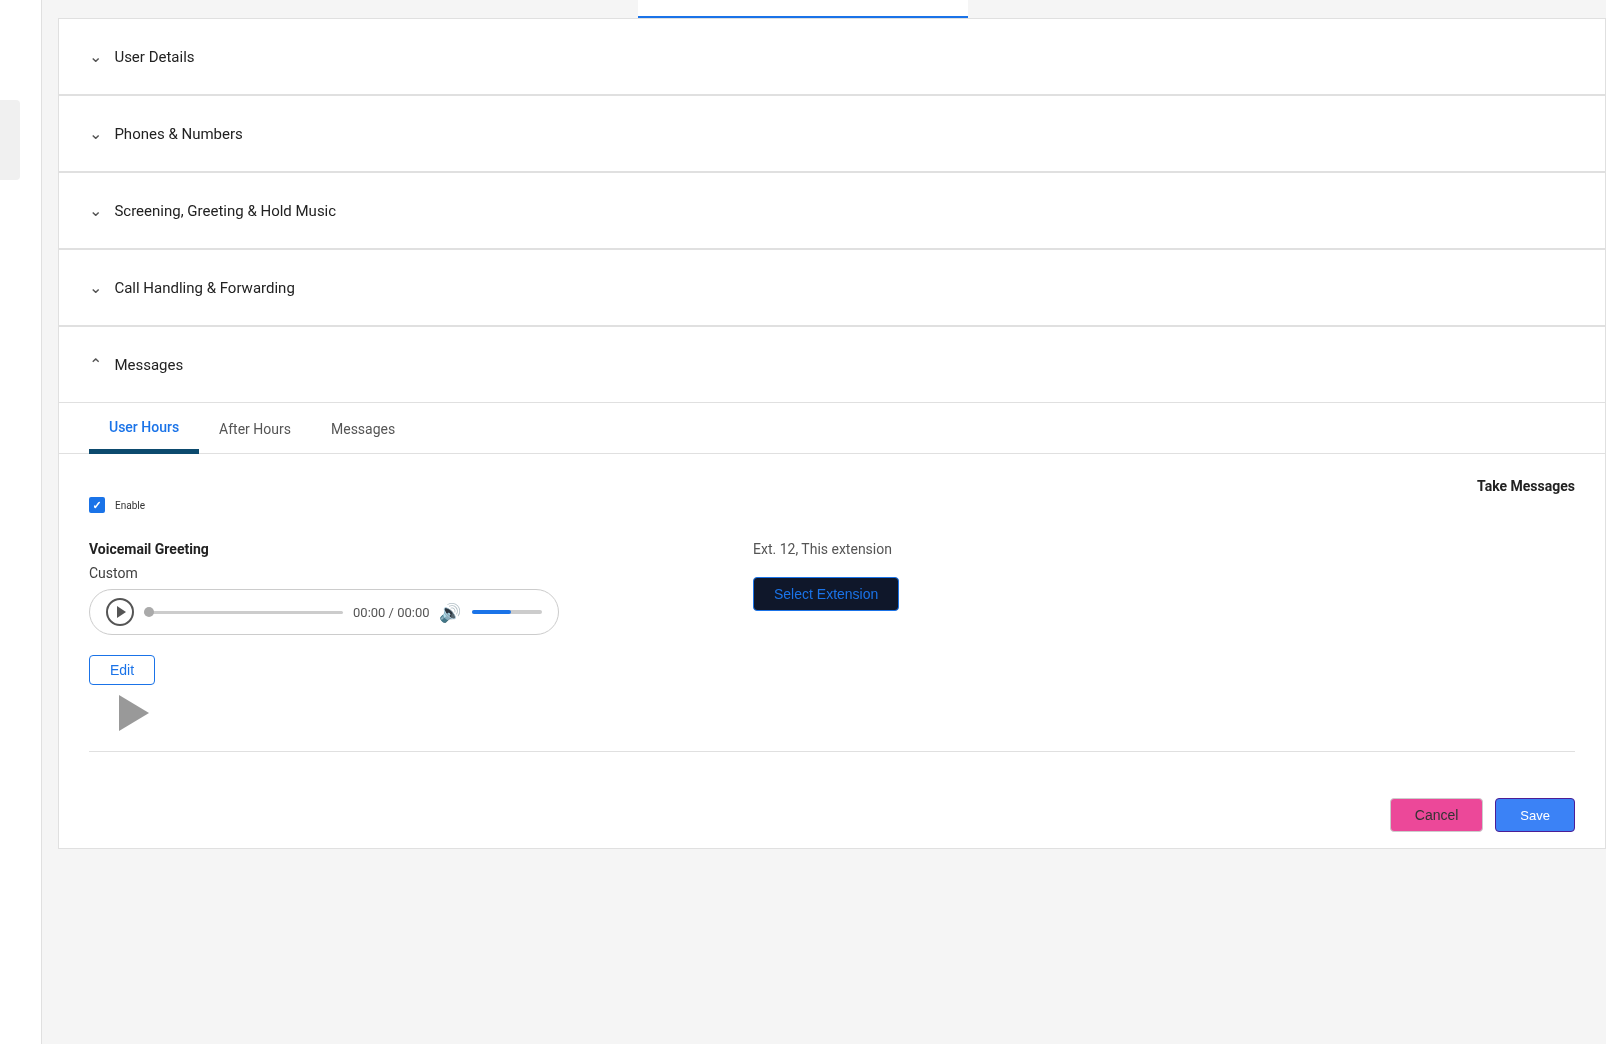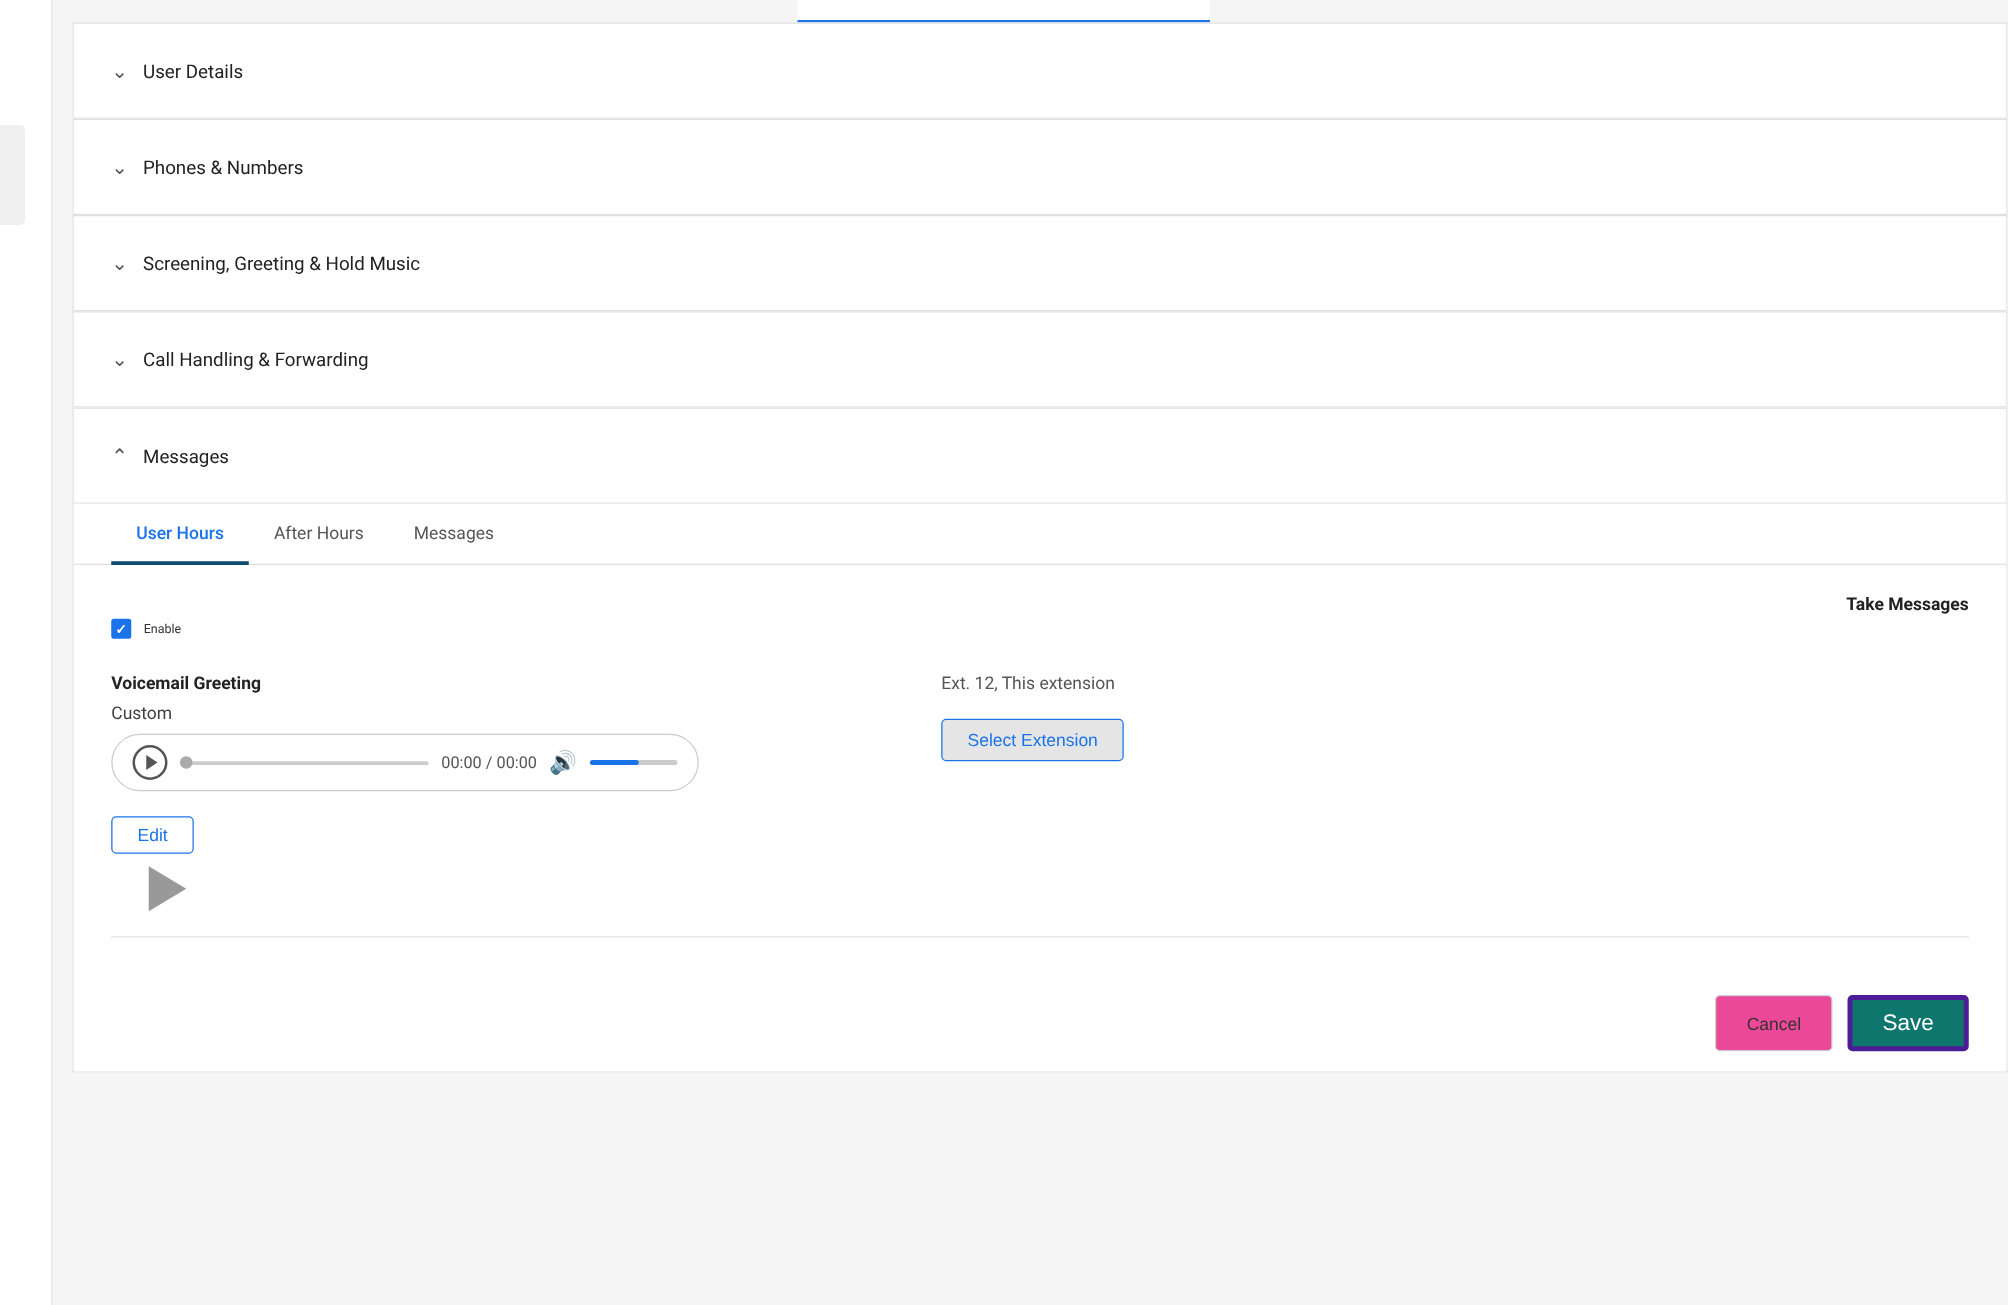--- a/index.html
+++ b/index.html
@@ -77,21 +77,21 @@
     .tab-item {
       padding: 16px 20px 14px 20px;
       cursor: pointer;
       font-size: 14px;
       color: #555;
       border-bottom: 3px solid transparent;
       margin-bottom: -1px;
     }
     .tab-item.active {
       color: #1a73e8;
-      border-bottom: 3px solid #0c4a6e;
+      border-bottom: 5px solid #0c4a6e;
       font-weight: 500;
     }
     
     .messages-body {
       background: #fff;
       padding: 24px 30px 30px 30px;
     }
     .section-label {
       font-weight: 700;
       font-size: 14px;
@@ -227,21 +227,21 @@
       background: #fff;
       padding: 6px 20px;
       border-radius: 4px;
       font-size: 14px;
       cursor: pointer;
     }
     
     .select-ext-btn {
       border: 1px solid #1a73e8;
       color: #1a73e8;
-      background: #e5e5e5;
+      background: #0f172a;
       padding: 8px 20px;
       border-radius: 4px;
       font-size: 14px;
       cursor: pointer;
       margin-top: 8px;
     }
     
     .play-triangle {
       width: 0;
       height: 0;
@@ -269,26 +269,26 @@
     .btn-cancel {
       border: 1px solid #ccc;
       background: #ec4899;
       color: #333;
       padding: 8px 24px;
       border-radius: 4px;
       font-size: 14px;
       cursor: pointer;
     }
     .btn-save {
-      border: 4px solid #4c1d95;
-      background: #0f766e;
+      border: 1px solid #4c1d95;
+      background: #3b82f6;
       color: #fff;
       padding: 8px 24px;
       border-radius: 4px;
-      font-size: 18px;
+      font-size: 13px;
       cursor: pointer;
     }
     .recipient-ext {
       font-size: 14px;
       color: #555;
       margin-bottom: 12px;
     }
   </style>
 </head>
 <body>

